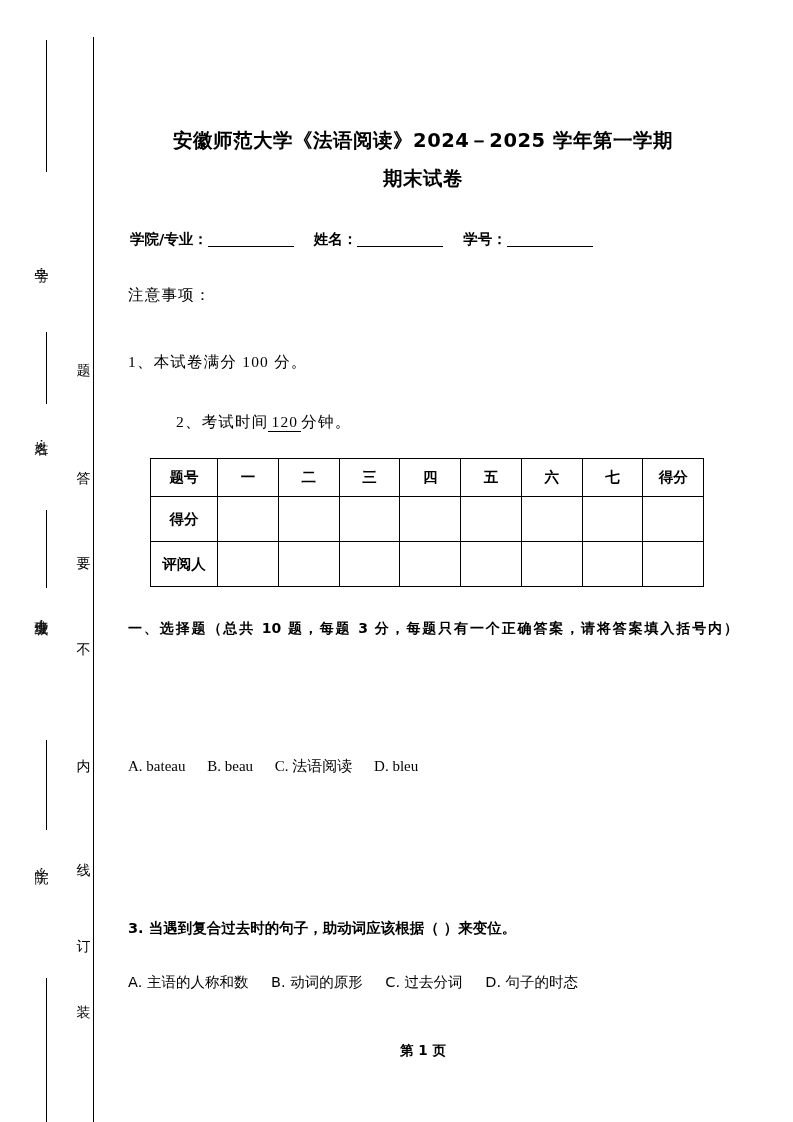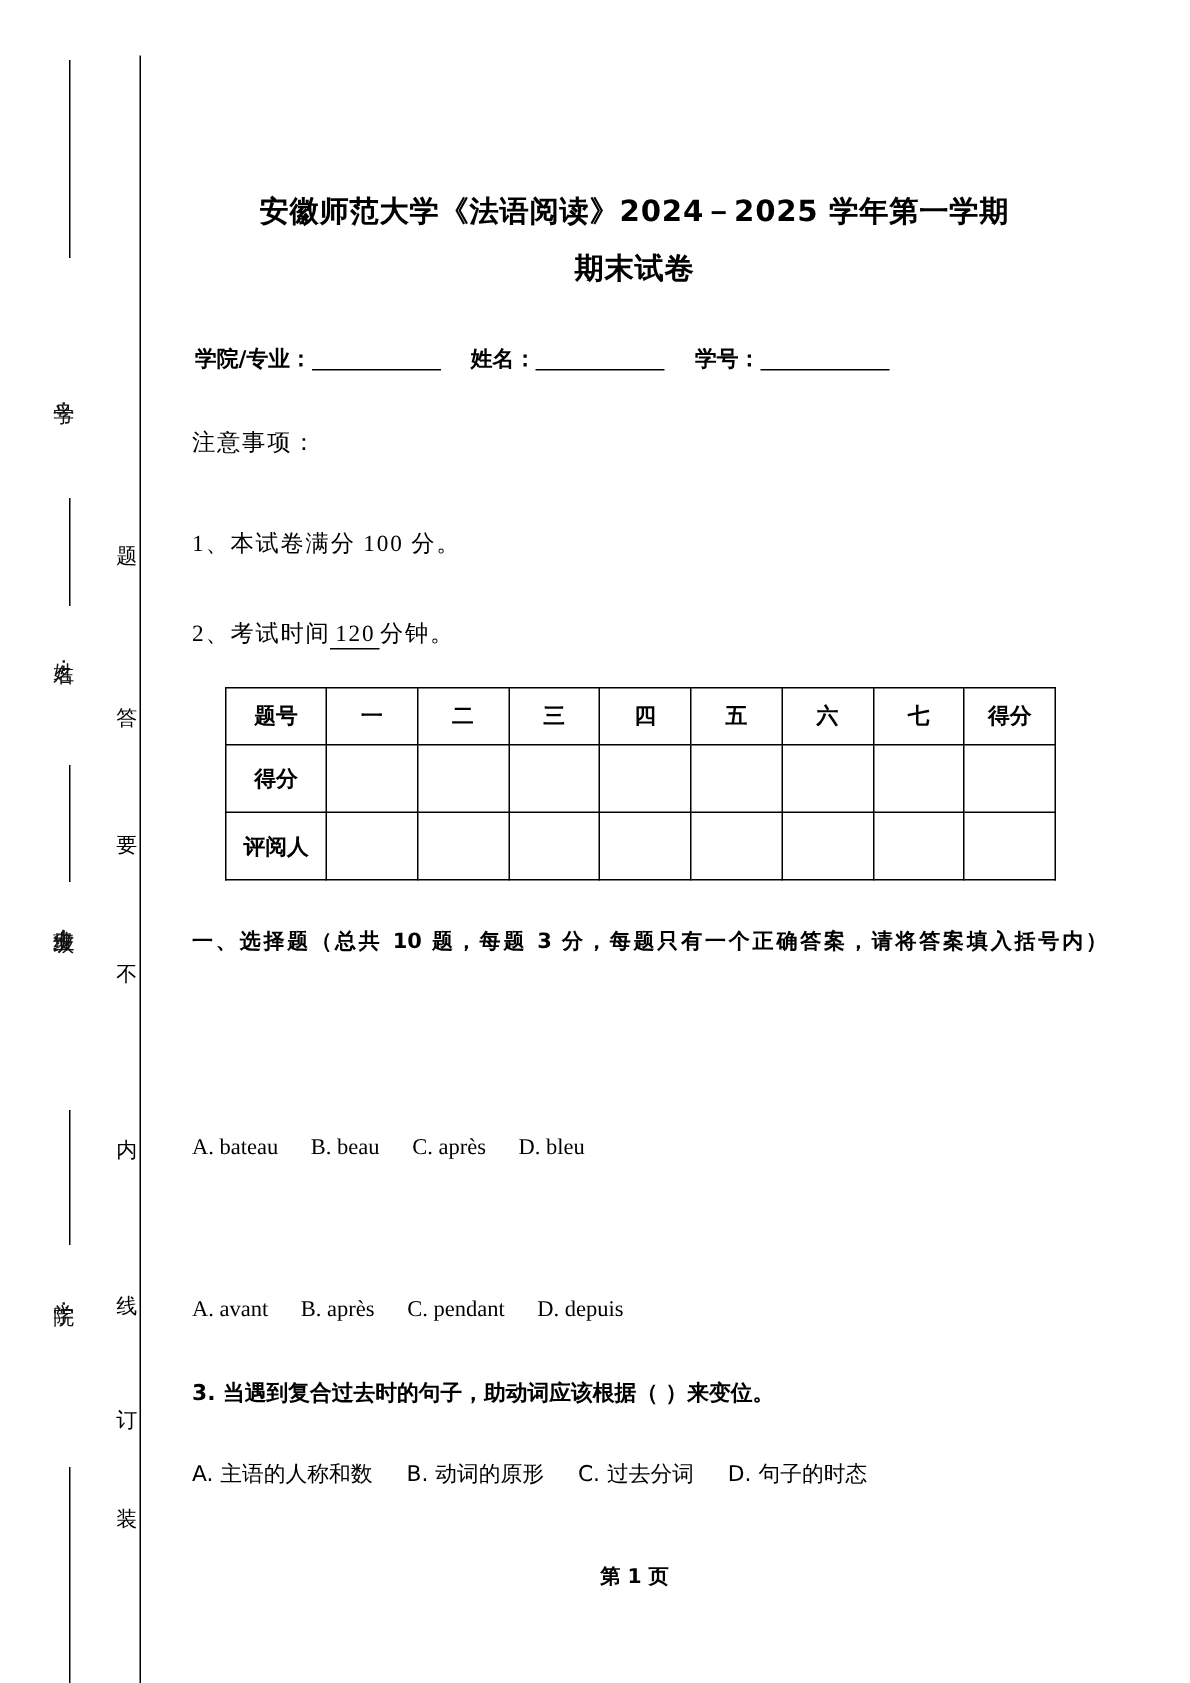--- a/index.html
+++ b/index.html
@@ -111,21 +111,21 @@
   .note-line {
     position: absolute;
     left: 34px;
     font-size: 15.5px;
     letter-spacing: 1.2px;
     white-space: nowrap;
     text-align: right;
   }
   #note-heading { top: 285px; }
   #note-1       { top: 352px; }
-  #note-2       { top: 412px; }
+  #note-2       { top: 412px; margin-left: 48px; }
   .time-blank {
     display: inline-block;
     border-bottom: 1.3px solid #000;
     padding: 0 3px;
   }
 
   
   #score-table {
     position: absolute;
     left: 56px;
@@ -284,30 +284,24 @@
         <td></td>
       </tr>
     </tbody>
   </table>
 
   <div class="sec-heading" id="sec1-heading">一、选择题（总共 10 题，每题 3 分，每题只有一个正确答案，请将答案填入括号内）</div>
 
   <div class="q-opts" id="q1-opts">
     <span class="opt">A. bateau</span>
     <span class="opt">B. beau</span>
-    <span class="opt">C. après</span>
+    <span class="opt">C. 法语阅读</span>
     <span class="opt">D. bleu</span>
   </div>
 
-  <div class="q-opts" id="q2-opts">
-    <span class="opt">A. avant</span>
-    <span class="opt">B. après</span>
-    <span class="opt">C. pendant</span>
-    <span class="opt">D. depuis</span>
-  </div>
 
   <div class="q-stem" id="q3-stem">3. 当遇到复合过去时的句子，助动词应该根据（    ）来变位。</div>
   <div class="q-opts cjk" id="q3-opts">
     <span class="opt">A. 主语的人称和数</span>
     <span class="opt">B. 动词的原形</span>
     <span class="opt">C. 过去分词</span>
     <span class="opt">D. 句子的时态</span>
   </div>
 
   <div id="page-footer">第 1 页</div>

